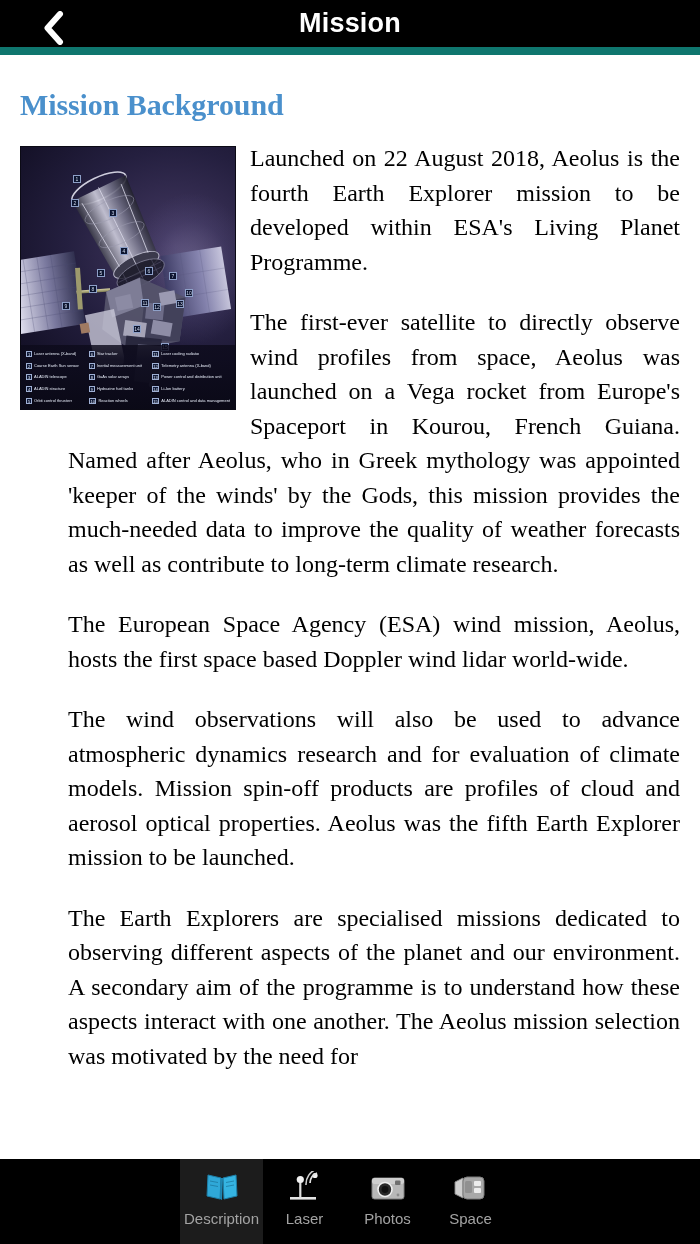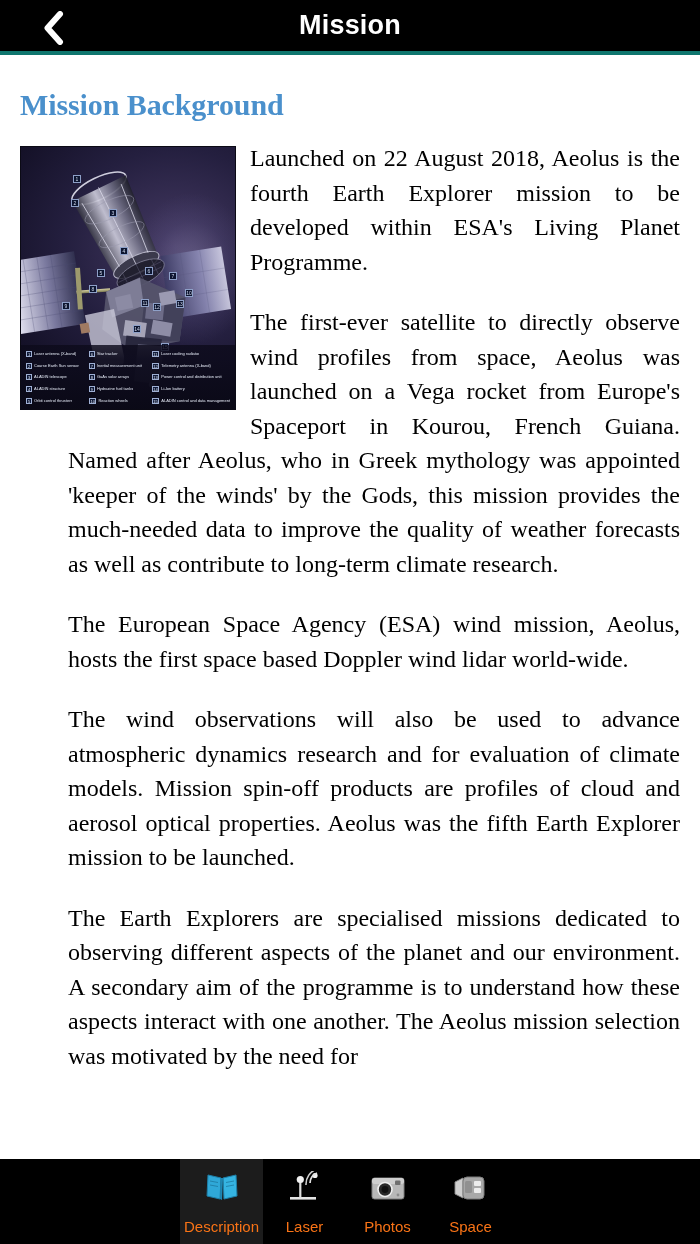--- a/index.html
+++ b/index.html
@@ -20,21 +20,21 @@
     overflow: hidden;
   }
 
   
   .navbar {
     position: absolute;
     top: 0; left: 0;
     width: 700px;
     height: 55px;
     background: #000000;
-    border-bottom: 4px solid #0f766e;
+    border-bottom: 8px solid #0f766e;
     display: flex;
     align-items: center;
   }
   .nav-back {
     position: absolute;
     left: 40px;
     top: 0;
     height: 55px;
     width: 64px;
     display: flex;
@@ -179,25 +179,25 @@
   }
   .tab.active { background: #1c1c1c; }
   .tab-icon {
     height: 42px;
     width: 52px;
     display: flex;
     align-items: center;
     justify-content: center;
   }
   .tab-label {
-    color: #f97316;
+    color: #a3a3a3;
     font-family: "Liberation Sans", "DejaVu Sans", sans-serif;
     font-size: 15px;
     line-height: 20px;
-    margin-top: 8px;
+    margin-top: 0;
   }
 </style>
 </head>
 <body>
 
 <div id="app">
 
   <div class="navbar">
     <div class="nav-back">
       <span>

